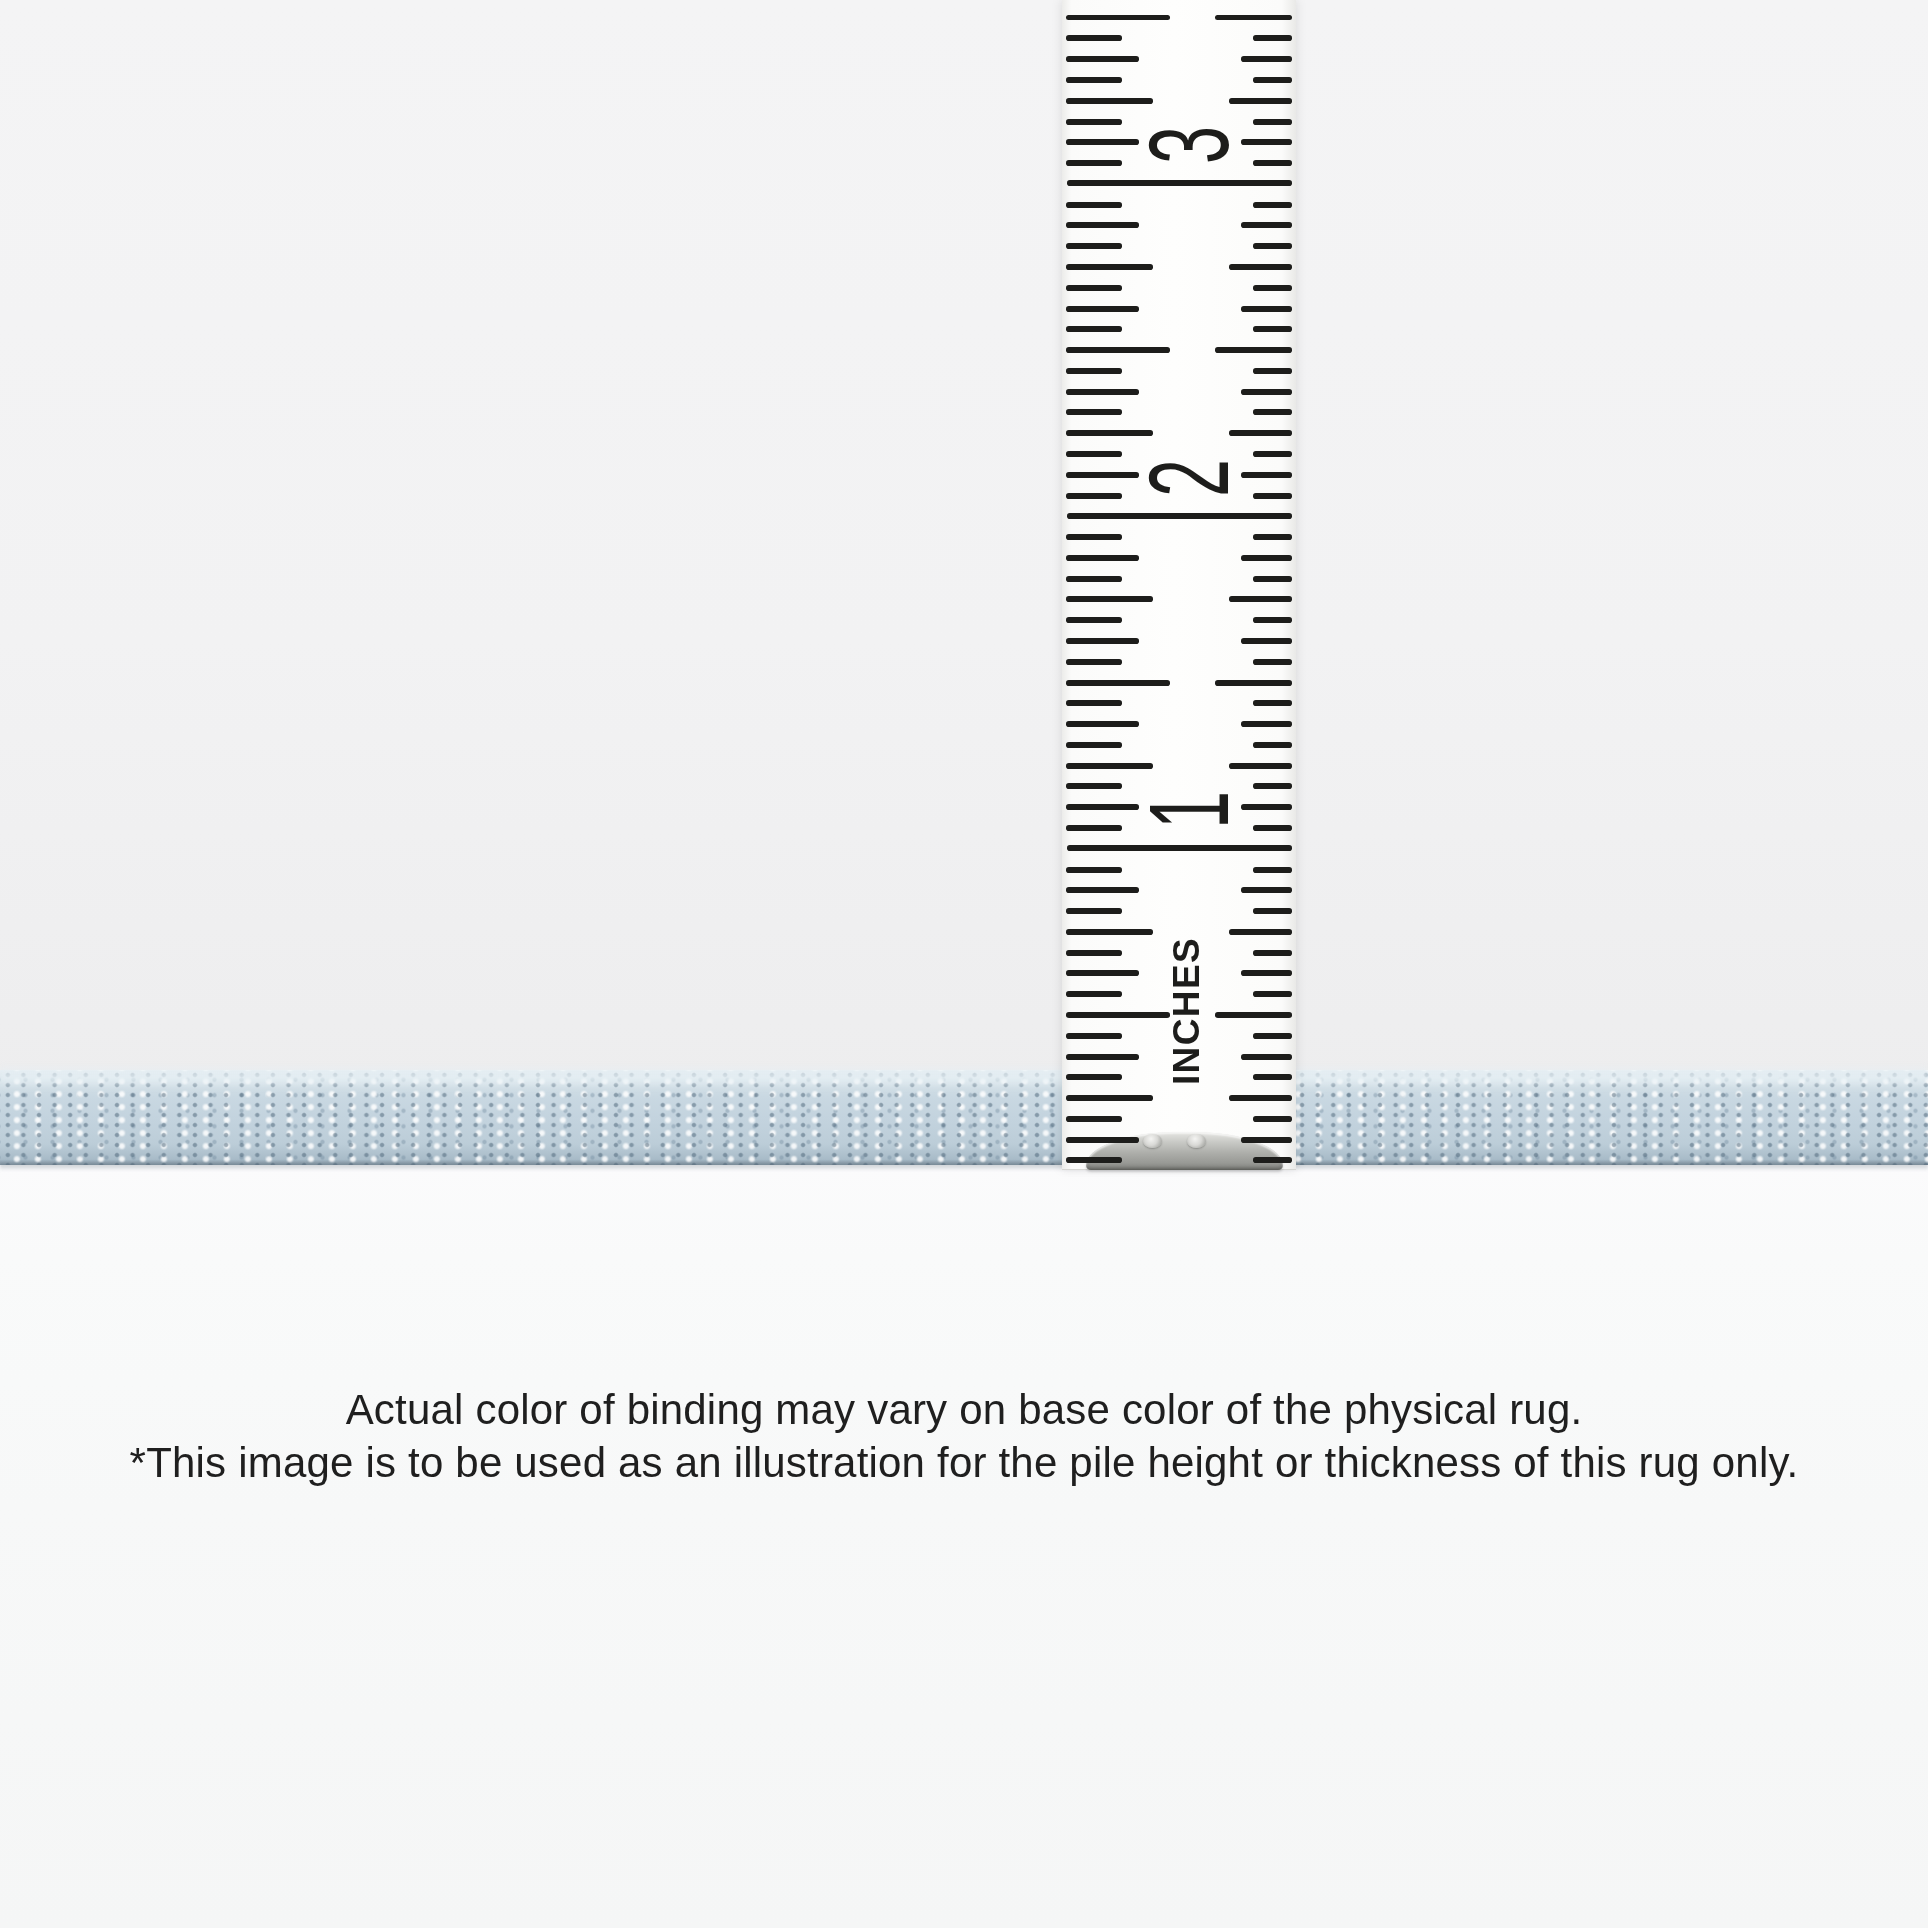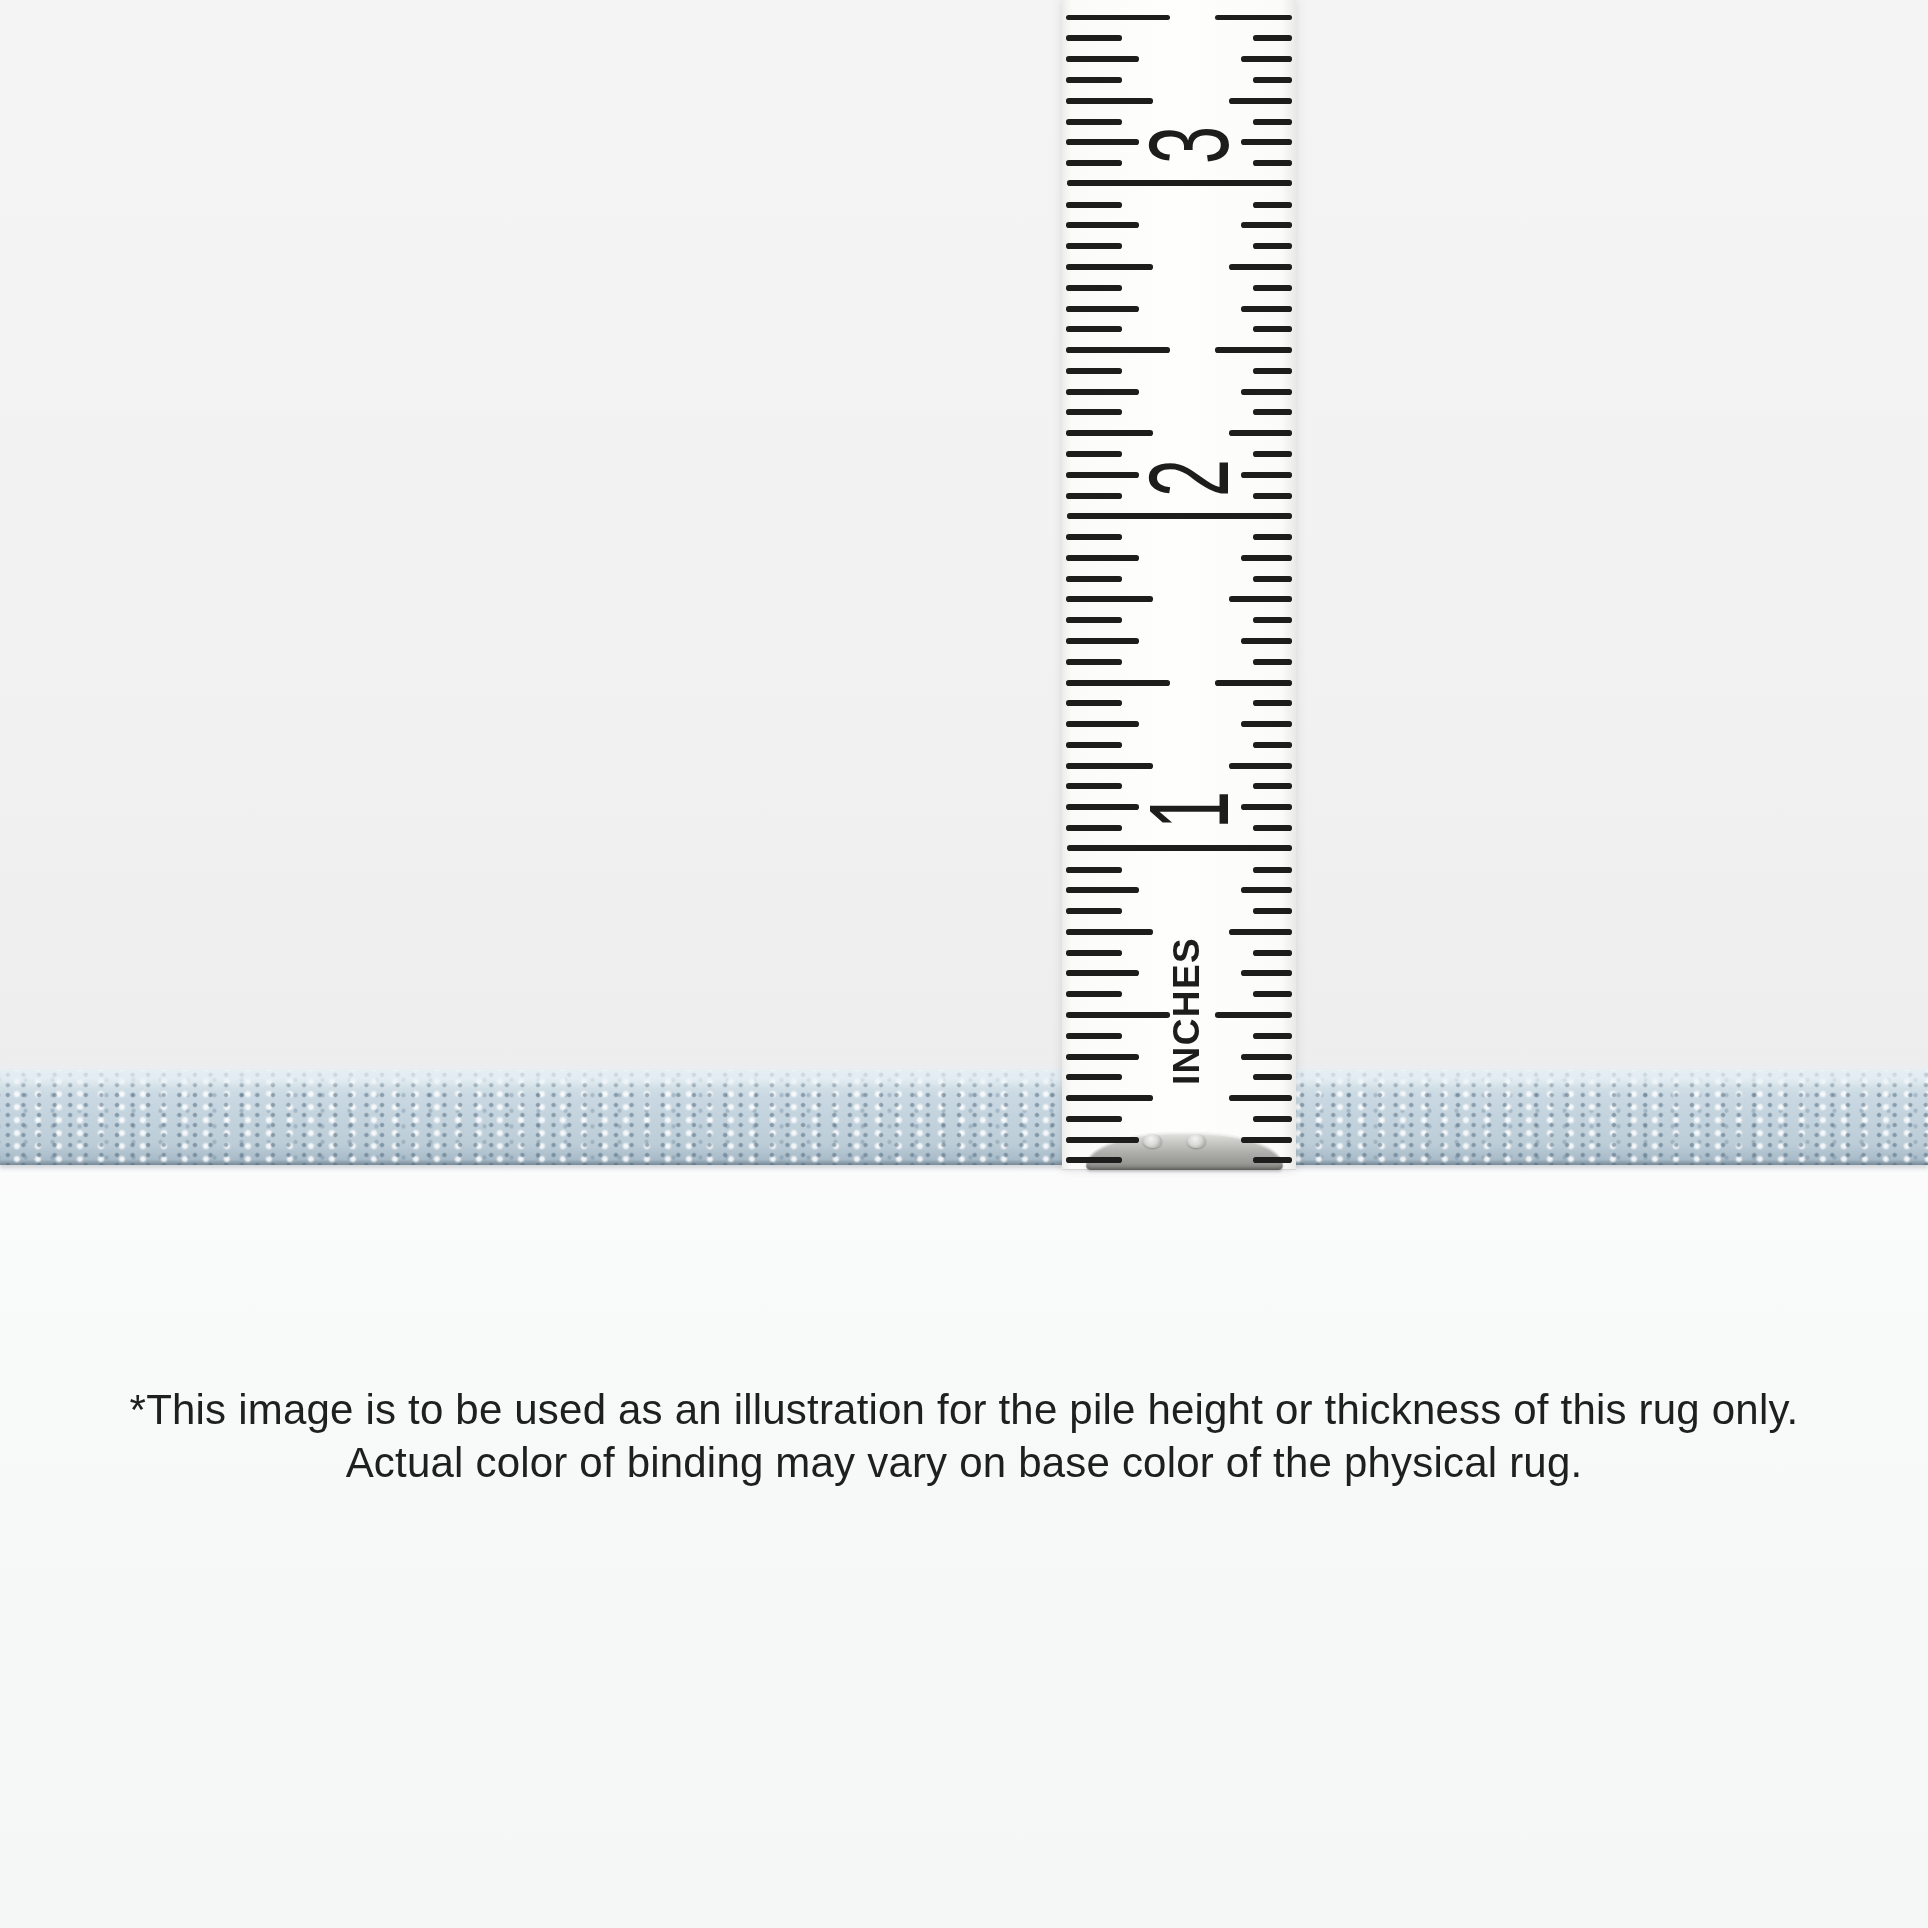--- a/index.html
+++ b/index.html
@@ -248,18 +248,18 @@
       <div class="tick" style="right: 3.7px; top: 77px; width: 39px; background: rgb(29, 29, 27);"></div>
       <div class="tick" style="left: 3.7px; top: 56px; width: 73px; background: rgb(29, 29, 27);"></div>
       <div class="tick" style="right: 3.7px; top: 56px; width: 51px; background: rgb(29, 29, 27);"></div>
       <div class="tick" style="left: 3.7px; top: 35px; width: 56px; background: rgb(29, 29, 27);"></div>
       <div class="tick" style="right: 3.7px; top: 35px; width: 39px; background: rgb(29, 29, 27);"></div>
       <div class="tick" style="left: 3.7px; top: 14.7px; width: 104px; background: rgb(29, 29, 27);"></div>
       <div class="tick" style="right: 3.7px; top: 14.7px; width: 77px; background: rgb(29, 29, 27);"></div>
     </div>
 
   <div class="disclaimer">
+    <div>Actual color of binding may vary on base color of the physical rug.</div>
     <div>*This image is to be used as an illustration for the pile height or thickness of this rug only.</div>
-    <div>Actual color of binding may vary on base color of the physical rug.</div>
   </div>
 
 </div>
 
 
 </body></html>

